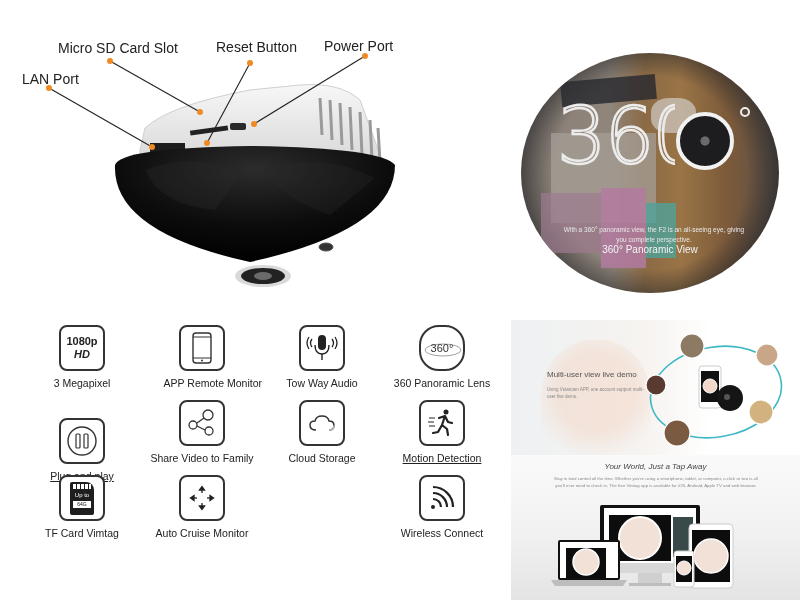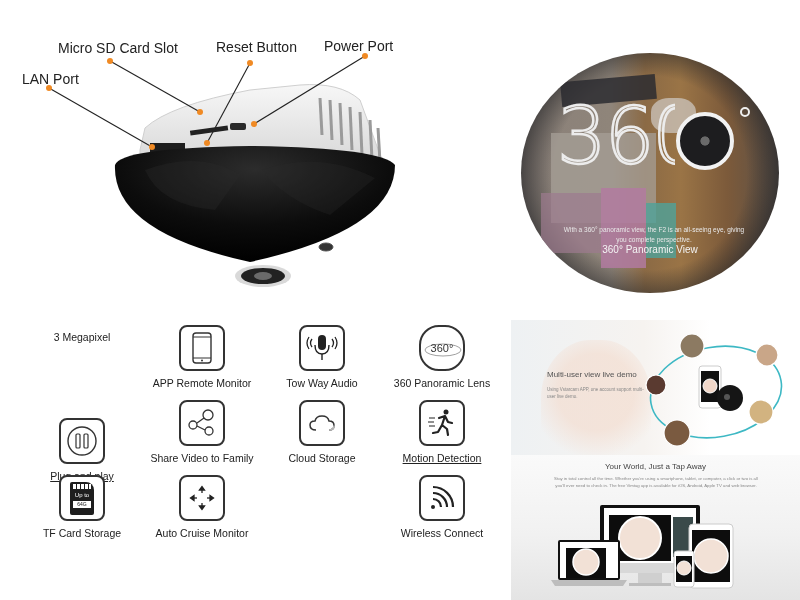--- a/index.html
+++ b/index.html
@@ -45,21 +45,21 @@
   .multi { position: absolute; left: 511px; top: 320px; width: 332px; height: 135px; overflow: hidden;
            background: linear-gradient(90deg, #eef1f3 0%, #f6f3f0 40%, #ffffff 60%, #ffffff 100%); }
   .multi .baby { position: absolute; left: 30px; top: 20px; width: 110px; height: 130px; border-radius: 45% 45% 30% 30%;
                  background: radial-gradient(circle at 50% 40%, #f3ddd0 0 40%, rgba(243,221,208,0) 70%); opacity: .7; }
   .multi .h { position: absolute; left: 36px; top: 50px; font-size: 8px; color: #555; }
   .multi .p { position: absolute; left: 36px; top: 66px; width: 100px; font-size: 4.5px; line-height: 7px; color: #888; }
   .multi svg { position: absolute; left: 0; top: 0; }
 
   .devices { position: absolute; left: 511px; top: 455px; width: 289px; height: 145px;
              background: linear-gradient(180deg, #fafafa 0%, #f1f1f1 55%, #e4e4e4 100%); overflow: hidden; }
-  .devices .h { position: absolute; left: 0; width: 100%; top: 7px; text-align: center; font-size: 8px; color: #444; }
+  .devices .h { position: absolute; left: 0; width: 100%; top: 7px; text-align: center; font-size: 8px; color: #444; font-style: italic; }
   .devices .p { position: absolute; left: 40px; width: 210px; top: 20px; text-align: center; font-size: 4.3px; line-height: 7px; color: #888; }
   .devices svg { position: absolute; left: 0; top: 0; }
 </style>
 </head>
 <body>
 
 <div class="hw">
   <svg width="420" height="300" viewBox="0 0 420 300">
     <defs>
       <linearGradient id="body" x1="0" y1="0" x2="0" y2="1">
@@ -132,23 +132,29 @@
   <div class="big360"><span style="display:inline-block;width:118px;overflow:hidden;white-space:nowrap;">360</span></div>
   <div class="lens-ring"></div>
   <div class="deg"></div>
   <div class="title">360° Panoramic View</div>
   <div class="desc">With a 360° panoramic view, the F2 is an all-seeing eye, giving you complete perspective.</div>
 </div>
 
 <div class="features">
 
   <div class="feat" style="left:0;top:7px;">
+    <div class="box">
+      <div style="font-weight:bold;font-size:11px;line-height:13px;text-align:center;">
+        <div>1080p</div>
+        <div style="font-style:italic;">HD</div>
+      </div>
+    </div>
     <div class="label">3 Megapixel</div>
   </div>
-  <div class="feat" style="left:120px;top:7px;">
+  <div class="feat" style="left:120px;top:7px;text-align:right;">
     <div class="box">
       <svg width="22" height="32" viewBox="0 0 22 32">
           <rect x="2" y="1" width="18" height="30" rx="3" fill="none" stroke="#333" stroke-width="1.4"></rect>
           <line x1="2" y1="5" x2="20" y2="5" stroke="#333"></line>
           <line x1="2" y1="26" x2="20" y2="26" stroke="#333"></line>
           <circle cx="11" cy="28.5" r="1" fill="#333"></circle>
         </svg>
     </div>
     <div class="label">APP Remote Monitor</div>
   </div>
@@ -216,21 +222,21 @@
   </div>
 
   <div class="feat" style="left:0;top:157px;">
     <div class="box">
       <div style="width:24px;height:33px;background:#1e1e1e;border-radius:2px 8px 2px 2px;position:relative;text-align:center;color:#fff;font-size:6px;line-height:7px;padding-top:10px;">
         <div style="position:absolute;top:2px;left:3px;right:3px;height:5px;background:repeating-linear-gradient(90deg,#fff 0 3px,#1e1e1e 3px 4px);"></div>
         <div>Up to</div>
         <div style="background:#fff;color:#111;margin:2px 3px 0;font-size:5px;">64G</div>
       </div>
     </div>
-    <div class="label">TF Card Storage</div>
+    <div class="label">TF Card Vimtag</div>
   </div>
   <div class="feat" style="left:120px;top:157px;">
     <div class="box">
       <svg width="28" height="28" viewBox="0 0 28 28" stroke="#222" stroke-width="1.3" fill="#222">
           <line x1="14" y1="4" x2="14" y2="9"></line>
           <path d="M11.5 6 L14 2.5 L16.5 6 Z"></path>
           <line x1="14" y1="19" x2="14" y2="24"></line>
           <path d="M11.5 22 L14 25.5 L16.5 22 Z"></path>
           <line x1="4" y1="14" x2="9" y2="14"></line>
           <path d="M6 11.5 L2.5 14 L6 16.5 Z"></path>

